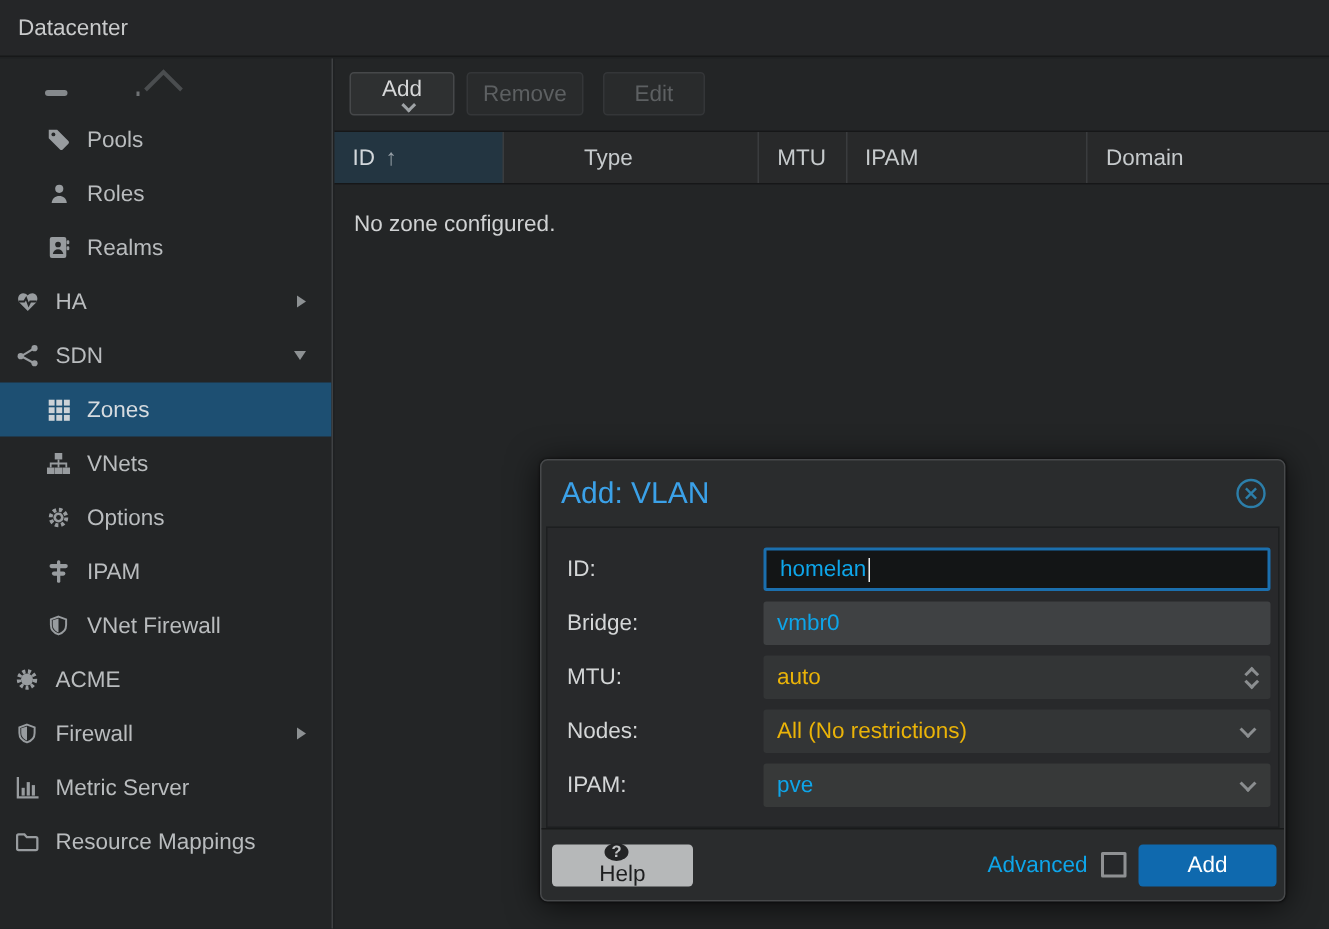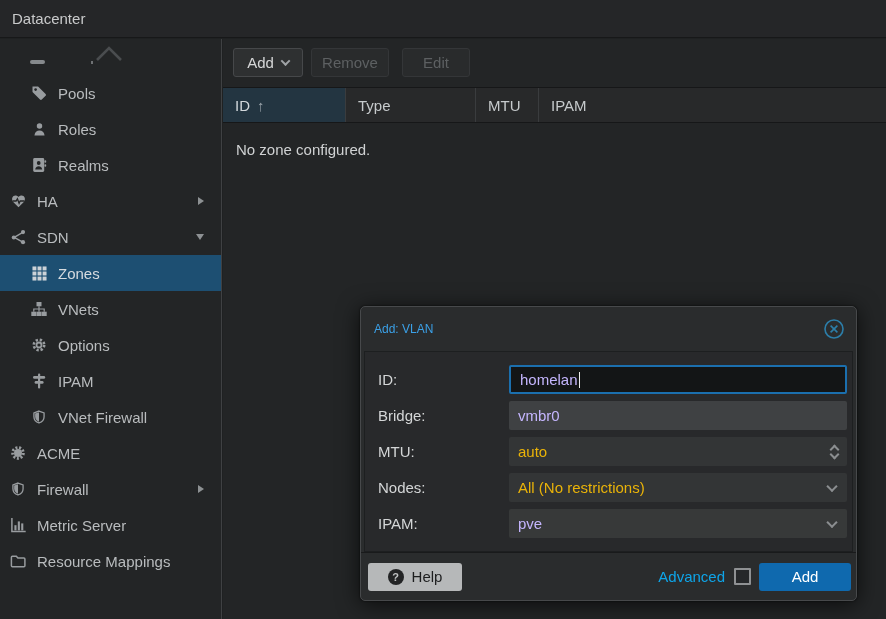--- a/index.html
+++ b/index.html
@@ -33,21 +33,21 @@
     border-bottom:4.5px solid transparent; border-left:6px solid #8d9193;
     transform:translateY(-50%); }
   .tri-down{ width:0; height:0; border-left:4.5px solid transparent;
     border-right:4.5px solid transparent; border-top:6px solid #8d9193;
     transform:translateY(-50%); }
   
   .content{ position:absolute; left:223px; top:39px; width:663px; height:580px;
     background:#232526; }
   .toolbar{ height:48px; padding:9px 0 0 10px; display:flex; }
   .btn{ height:29px; border-radius:3px; display:inline-flex; align-items:center;
-    justify-content:center; font-size:15px; }
+    justify-content:center; font-size:15px;flex-direction:column; }
   .tbtn{ background:#2e3031; border:1px solid #46484a; color:#d6d7d8; }
   .tbtn.disabled{ background:#292b2c; border:1px solid #343638; color:#5d6062; }
   #btn-add{ width:70px; margin-right:8px; }
   #btn-remove{ width:78px; margin-right:13px; }
   #btn-edit{ width:68px; }
   .chev{ display:inline-block; width:7px; height:7px;
     border-right:2px solid #9fa3a6; border-bottom:2px solid #9fa3a6;
     transform:rotate(45deg) translate(-1px,-1px); margin-left:8px; }
   .thead{ height:36px; display:flex; background:#28292a;
     border-top:1px solid #161718; border-bottom:1px solid #161718; }
@@ -56,28 +56,28 @@
   .th:last-child{ border-right:none; }
   .th.sorted{ background:#233541; color:#d2d7db; }
   .th .sortind{ color:#97a1a8; margin-left:7px; font-size:15px; }
   .empty-msg{ padding:18px 0 0 13px; color:#d0d2d3; }
   
   .dialog{ position:absolute; left:360px; top:306px; width:497px; height:295px;
     background:#2a2c2d; border:1px solid #47494b; border-radius:5px;
     box-shadow:0 3px 22px rgba(0,0,0,.7), 0 0 2px rgba(0,0,0,.8); }
   .dlg-header{ position:absolute; left:0; top:0; right:0; height:44px;
     display:flex; align-items:center; padding:0 13px; }
-  .dlg-title{ color:#3ba1e8; font-size:12px; }
+  .dlg-title{ color:#3ba1e8; font-size:20px; }
   .dlg-close{ position:absolute; right:11px; top:11px; width:22px; height:22px; cursor:pointer; }
   .dlg-body{ position:absolute; left:3px; top:44px; width:489px; height:201px;
     background:#28292b; border:1px solid #1d1f20; padding:13px 5px 0 13px; }
   .frow{ height:29px; margin-bottom:7px; display:flex; align-items:center; }
   .flabel{ width:131px; color:#d4d6d7; flex:none; }
   .field{ position:relative; flex:1; height:29px; border-radius:2px;
-    display:flex; align-items:center; padding:0 9px; color:#c4b5fd; }
+    display:flex; align-items:center; padding:0 9px; color:#0ea5e9; }
   .field.focused{ background:#131516; border:2px solid #1b6fae; }
   .field.plain{ background:#3f4143; }
   .field.dim{ background:#333536; color:#eab308; }
   .field.lit{ background:#373939; }
   .tcursor{ display:inline-block; width:1.5px; height:16px; background:#ededed;
     margin-left:1px; vertical-align:-3px; }
   .dchev{ position:absolute; right:11px; top:50%; width:8px; height:8px;
     border-right:2px solid #8b8e90; border-bottom:2px solid #8b8e90;
     transform:translateY(-70%) rotate(45deg); }
   .spinner{ position:absolute; right:9px; top:50%; transform:translateY(-50%);
@@ -305,28 +305,31 @@
     <div class="btn tbtn disabled" id="btn-edit">
       <span>Edit</span>
     </div>
   </div>
 
   <div class="thead">
     <div class="th sorted" style="width:123px;">
       <span>ID</span>
       <span class="sortind">↑</span>
     </div>
-    <div class="th" style="width:130px;">
+    <div class="th" style="width:140px;margin-left:41px;">
       <span>Type</span>
     </div>
     <div class="th" style="width:63px;">
       <span>MTU</span>
     </div>
     <div class="th" style="width:175px;">
       <span>IPAM</span>
+    </div>
+    <div class="th" style="width:175px;">
+      <span>Domain</span>
     </div>
   </div>
 
   <div class="empty-msg">No zone configured.</div>
 </div>
 
 <div class="dialog">
 
   <div class="dlg-header">
     <span class="dlg-title">Add: VLAN</span>

